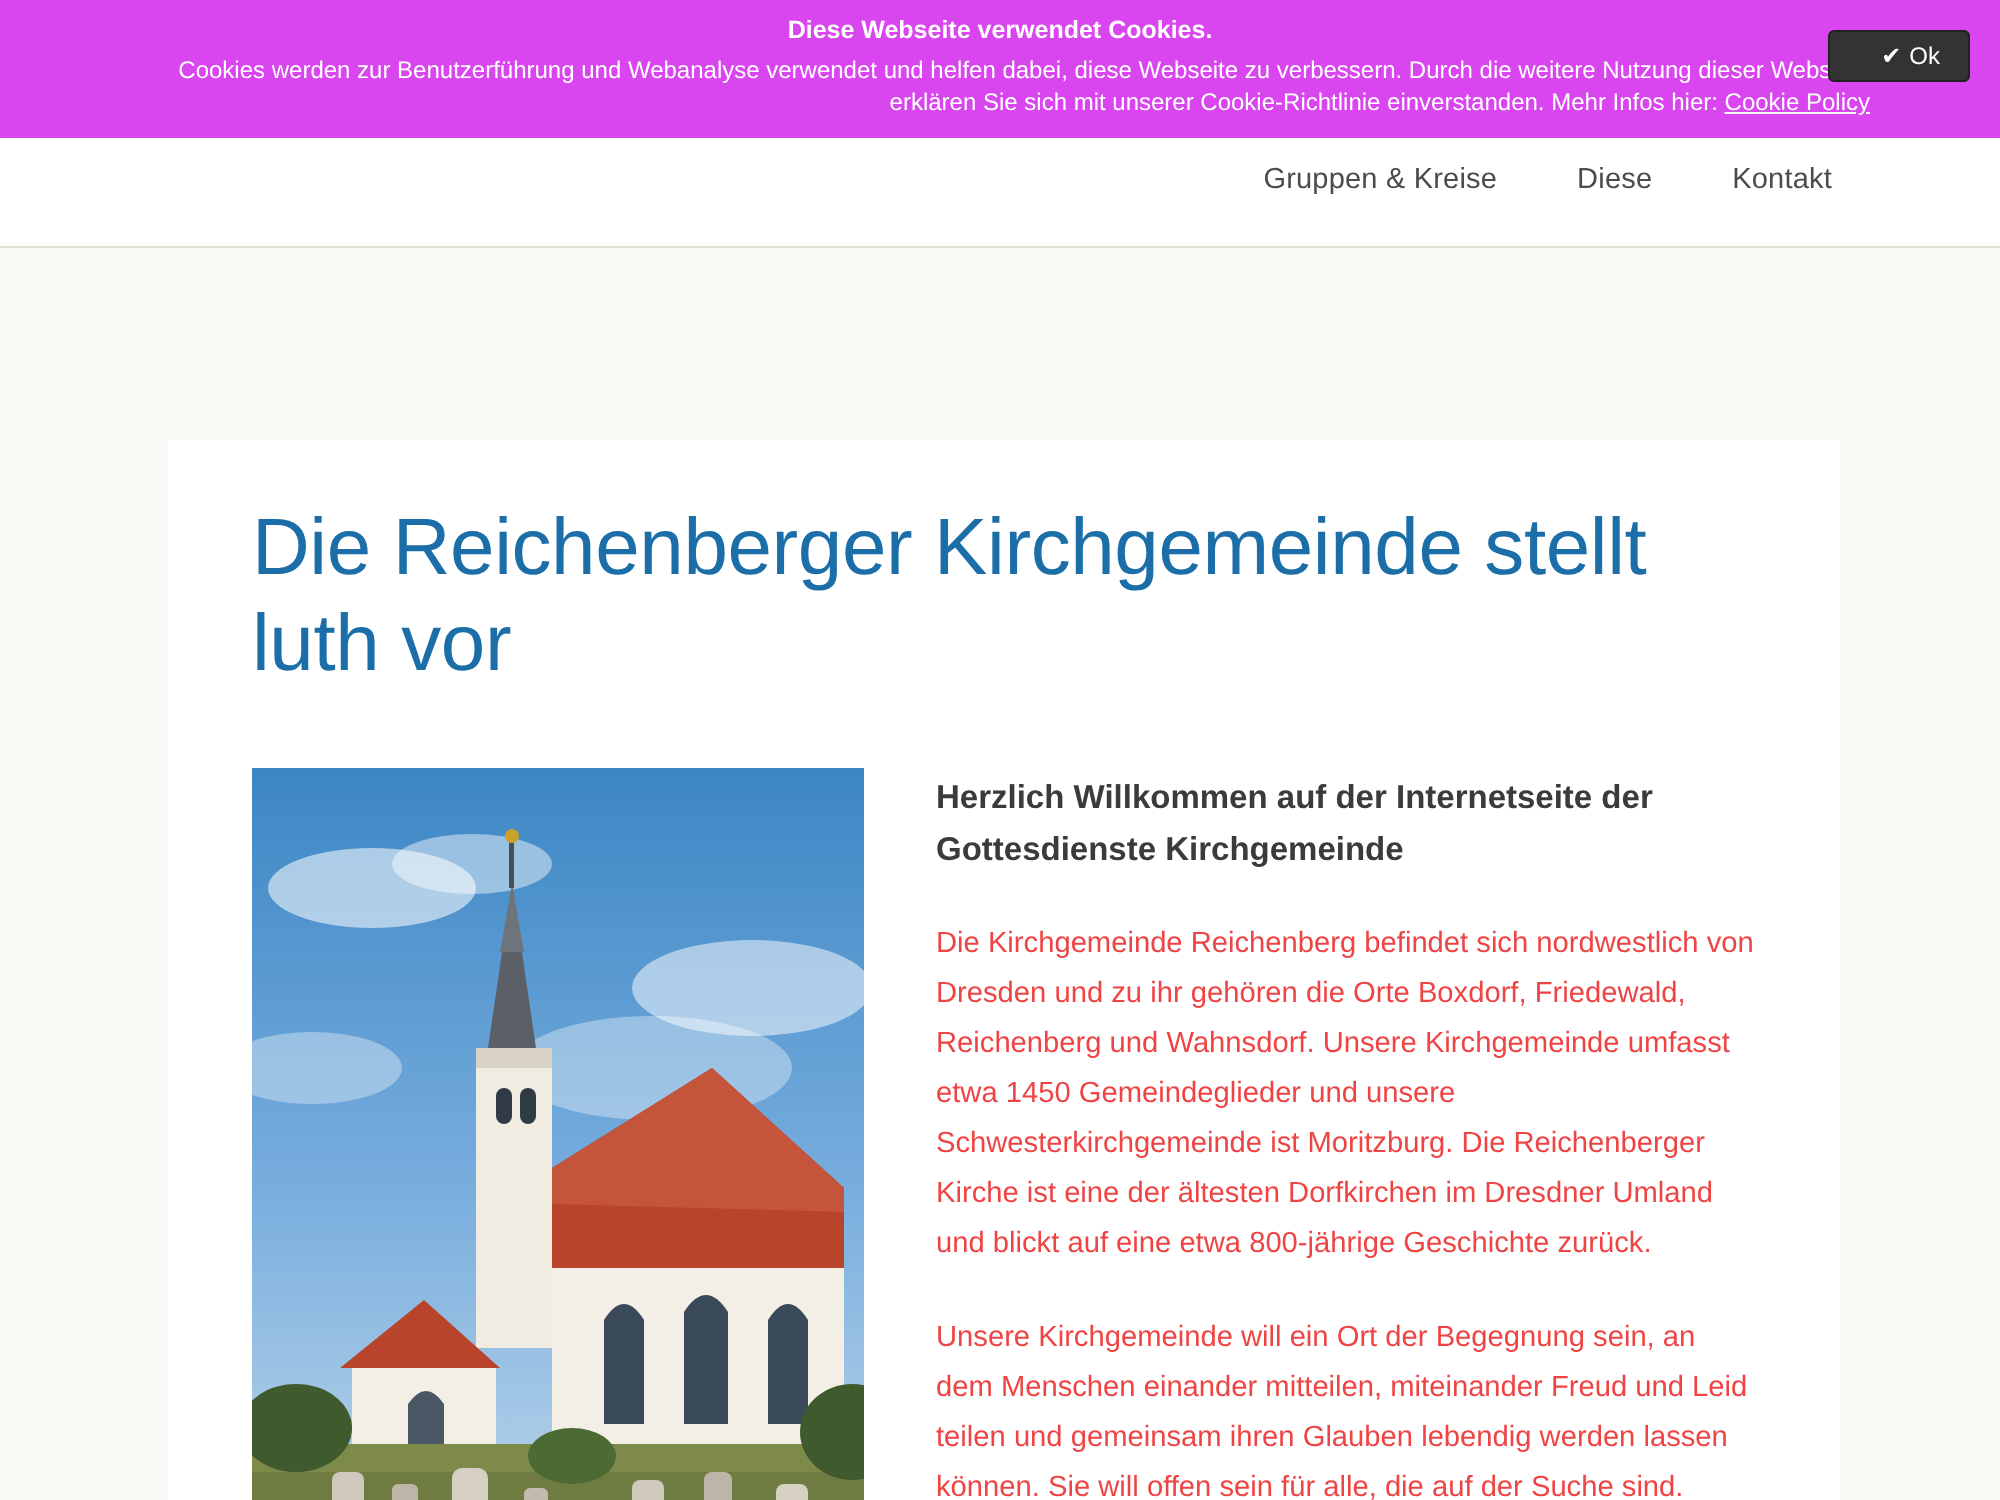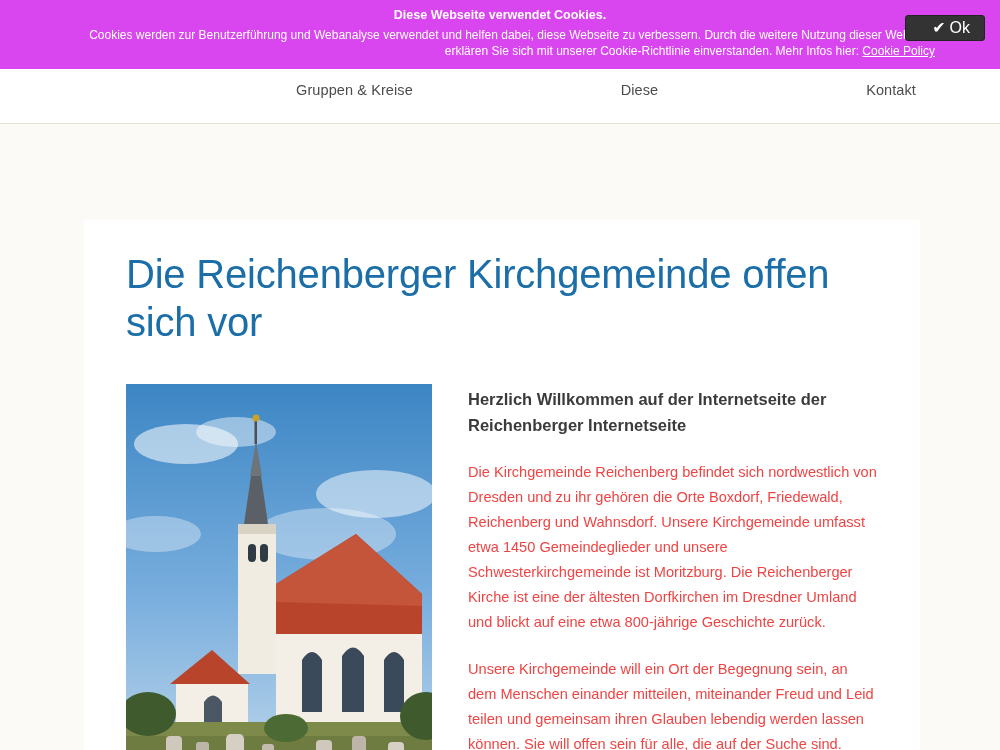--- a/index.html
+++ b/index.html
@@ -42,21 +42,21 @@
     cursor: pointer;
   }
   #cookie-ok {
     position: absolute;
     right: 15px;
     top: 15px;
     background: #333333;
     color: #ffffff;
     border: 1px solid #222;
     border-radius: 3px;
-    font-size: 16px;
+    font-size: 12px;
     padding: 5px 14px 5px 26px;
     cursor: pointer;
     min-width: 56px;
     text-align: center;
     line-height: 14px;
   }
   #cookie-ok .check { margin-right: 4px; }
 
   
   #site-header {
@@ -79,21 +79,21 @@
 
   #main-nav {
     position: absolute;
     right: 84px;
     top: 24px;
     width: 620px;
     height: 90px;
   }
   .nav-row {
     display: flex;
-    justify-content: space-between;
+    justify-content: flex-end;
     align-items: center;
     gap: 40px;
     height: 44px;
   }
   .nav-item {
     font-size: 14.5px;
     color: #4c4c4c;
     cursor: pointer;
     white-space: nowrap;
     letter-spacing: .1px;
@@ -168,21 +168,21 @@
     <div class="nav-row">
       <div class="nav-item">Gruppen &amp; Kreise</div>
       <div class="nav-item">Diese</div>
       <div class="nav-item">Kontakt</div>
     </div>
   </nav>
 </header>
 
 <main id="content-card">
 
-  <h1 id="page-title">Die Reichenberger Kirchgemeinde offen sich vor</h1>
+  <h1 id="page-title">Die Reichenberger Kirchgemeinde stellt luth vor</h1>
 
   <div id="intro-columns">
 
     <figure id="church-photo" style="margin:0;">
       <svg width="306" height="386" viewBox="0 0 306 386" xmlns="http://www.w3.org/2000/svg">
         <defs>
           <linearGradient id="sky" x1="0" y1="0" x2="0" y2="1">
             <stop offset="0%" stop-color="#3c86c4"></stop>
             <stop offset="55%" stop-color="#79aede"></stop>
             <stop offset="100%" stop-color="#bcd6ea"></stop>
@@ -230,21 +230,21 @@
         <rect x="70" y="358" width="13" height="20" rx="3" fill="#bdb6a8"></rect>
         <rect x="100" y="350" width="18" height="28" rx="5" fill="#d6d0c4"></rect>
         <rect x="136" y="360" width="12" height="20" rx="3" fill="#c3bcae"></rect>
         <rect x="190" y="356" width="16" height="24" rx="4" fill="#cfc9bd"></rect>
         <rect x="226" y="352" width="14" height="28" rx="4" fill="#bdb6a8"></rect>
         <rect x="262" y="358" width="16" height="22" rx="4" fill="#d6d0c4"></rect>
       </svg>
     </figure>
 
     <div id="intro-text">
-      <h2 id="intro-heading">Herzlich Willkommen auf der Internetseite der Reichenberger Internetseite</h2>
+      <h2 id="intro-heading">Herzlich Willkommen auf der Internetseite der Gottesdienste Kirchgemeinde</h2>
       <p class="para">Die Kirchgemeinde Reichenberg befindet sich nordwestlich von Dresden und zu ihr gehören die Orte Boxdorf, Friedewald, Reichenberg und Wahnsdorf. Unsere Kirchgemeinde umfasst etwa 1450 Gemeindeglieder und unsere Schwesterkirchgemeinde ist Moritzburg. Die Reichenberger Kirche ist eine der ältesten Dorfkirchen im Dresdner Umland und blickt auf eine etwa 800-jährige Geschichte zurück.</p>
       <p class="para" style="white-space:pre-line;">Unsere Kirchgemeinde will ein Ort der Begegnung sein, an dem Menschen einander mitteilen, miteinander Freud und Leid teilen und gemeinsam ihren Glauben lebendig werden lassen können. Sie will offen sein für alle, die auf der Suche sind.
 Seien Sie herzlich willkommen!</p>
     </div>
   </div>
 </main>
 
 <div id="cookie-banner">
   <div class="cb-title">Diese Webseite verwendet Cookies.</div>
   <div class="cb-text"><span>Cookies werden zur Benutzerführung und Webanalyse verwendet und helfen dabei, diese Webseite zu verbessern. Durch die weitere Nutzung dieser Webseite erklären Sie sich mit unserer Cookie-Richtlinie einverstanden. Mehr Infos hier: </span><span class="cb-link">Cookie Policy</span></div>

